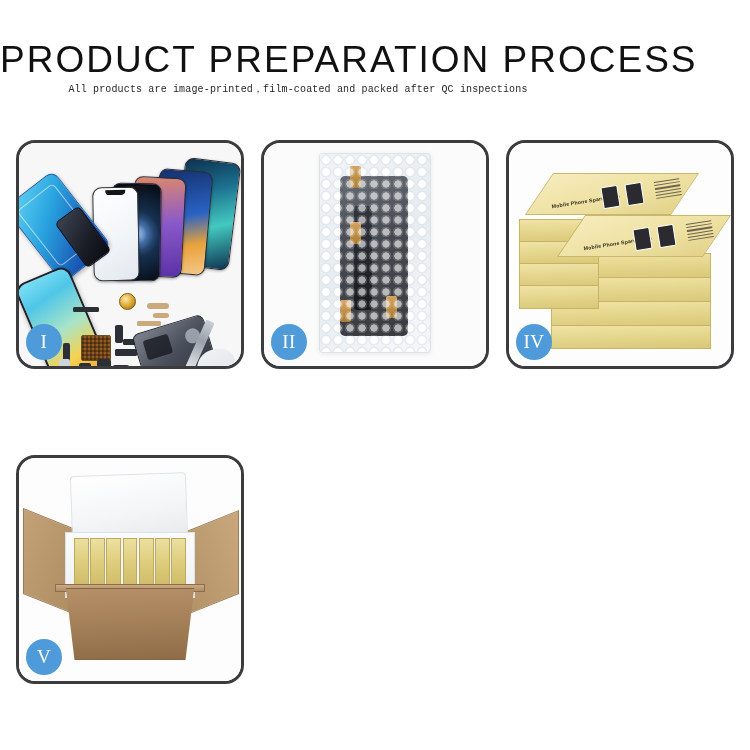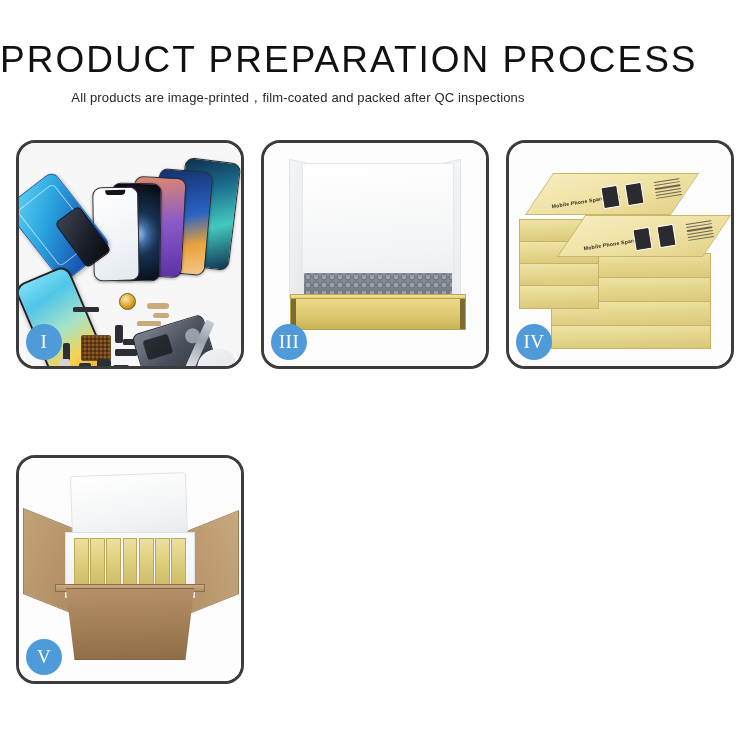--- a/index.html
+++ b/index.html
@@ -16,26 +16,27 @@
   .title {
     font-size: 37px;
     font-weight: 500;
     letter-spacing: 2.0px;
     color: #111111;
     line-height: 1.08;
     white-space: nowrap;
     font-family: "Liberation Sans", sans-serif;
   }
   .subtitle {
-    margin-top: 9px;
-    font-size: 13px;
+    margin-top: 2px;
+    font-size: 10px;
     font-weight: 400;
     color: #272727;
     letter-spacing: 0.15px;
     white-space: nowrap;
+    font-family: Liberation Mono, monospace;
   }
 
   
   .grid {
     position: absolute;
     left: 16px; top: 140px;
     width: 718px; height: 548px;
     display: grid;
     grid-template-columns: repeat(3, 228px);
     grid-template-rows: repeat(2, 229px);
@@ -430,33 +431,36 @@
         <div class="part tan" style="left:118px;top:178px;width:24px;height:5px;"></div>
 
         <div class="chassis"></div>
         <div class="screwdriver"></div>
         <div class="hand"></div>
 
         <div class="badge">I</div>
       </div>
     </div>
 
-
     <div class="panel">
       <div class="panel-inner">
-        <div class="p3-bg"></div>
-        <div class="b3-lidflapL"></div>
-        <div class="b3-lidflapR"></div>
-        <div class="b3-foam"></div>
-        <div class="b3-bubble"></div>
-        <div class="b3-rim"></div>
-        <div class="b3-front"></div>
-        <div class="badge">III</div>
+        <div class="p2-bg"></div>
+        <div class="bubble-pack">
+          <div class="bp-item"></div>
+          <div class="bp-flex"></div>
+          <div class="bp-conn" style="left:30px;top:12px;"></div>
+          <div class="bp-conn" style="left:30px;top:68px;"></div>
+          <div class="bp-conn" style="left:20px;top:146px;"></div>
+          <div class="bp-conn" style="left:66px;top:142px;"></div>
+          <div class="bubble-overlay"></div>
+        </div>
+        <div class="badge">II</div>
       </div>
     </div>
+
 
     <div class="panel">
       <div class="panel-inner">
         <div class="p4-bg"></div>
         <div class="stackwrap">
 
           <div class="ybox" style="left:36px;top:96px;width:160px;height:26px;"></div>
           <div class="ybox" style="left:36px;top:120px;width:160px;height:26px;"></div>
           <div class="ybox" style="left:36px;top:144px;width:160px;height:26px;"></div>
           <div class="ybox" style="left:36px;top:168px;width:160px;height:24px;"></div>

